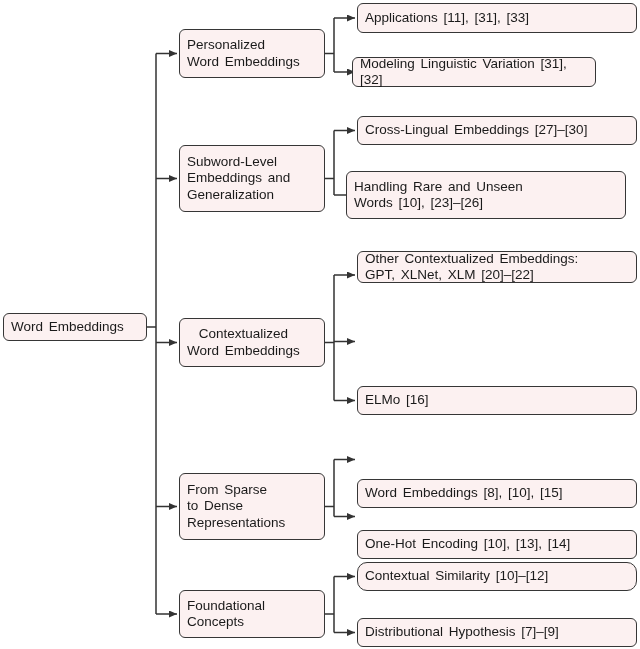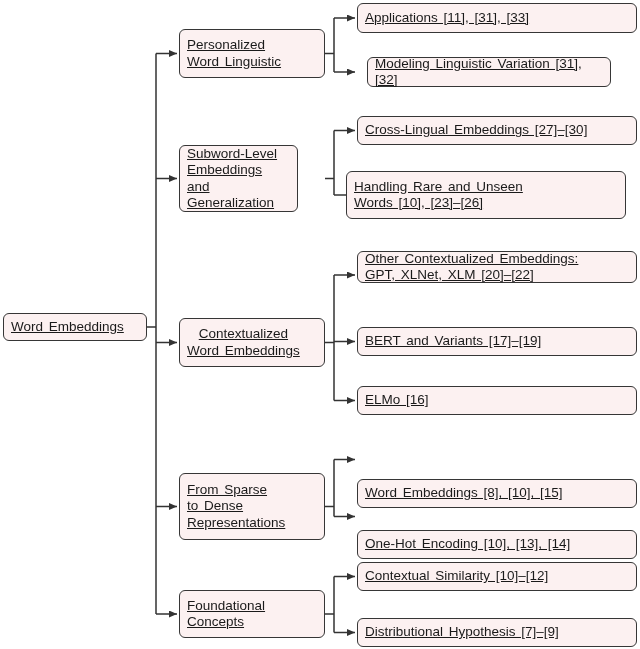--- a/index.html
+++ b/index.html
@@ -40,41 +40,40 @@
     border: 1.5px solid var(--box-border);
     border-radius: 6px;
     color: var(--text);
     font-size: 13.5px;
     line-height: 16.5px;
     word-spacing: 2px;
     white-space: pre-line;
     display: flex;
     align-items: center;
     padding: 2px 16px 2px 7px;
-    text-decoration: underline;
   }
   
   .n-root  { left: 3px;   top: 313px; width: 144px; height: 28px; }
   
   .n-b0 { left: 179px; top: 29px;  width: 146px; height: 49px; }
-  .n-b1 { left: 179px; top: 145px; width: 119px; height: 67px; }
+  .n-b1 { left: 179px; top: 145px; width: 146px; height: 67px; }
   .n-b2 { left: 179px; top: 318px; width: 146px; height: 49px; text-align: center; }
   .n-b3 { left: 179px; top: 473px; width: 146px; height: 67px; }
   .n-b4 { left: 179px; top: 590px; width: 146px; height: 48px; }
   
   .n-c00 { left: 357px; top: 3px;   width: 280px; height: 30px; }
-  .n-c01 { left: 367px; top: 57px;  width: 244px; height: 30px; }
+  .n-c01 { left: 352px; top: 57px;  width: 244px; height: 30px; }
   .n-c10 { left: 357px; top: 116px; width: 280px; height: 29px; }
   .n-c11 { left: 346px; top: 171px; width: 280px; height: 48px; }
   .n-c20 { left: 357px; top: 251px; width: 280px; height: 32px; }
   .n-c21 { left: 357px; top: 327px; width: 280px; height: 29px; }
   .n-c22 { left: 357px; top: 386px; width: 280px; height: 29px; }
   .n-c30 { left: 357px; top: 445px; width: 280px; height: 29px; margin-top: 34px; }
   .n-c31 { left: 357px; top: 530px; width: 280px; height: 29px; }
-  .n-c40 { left: 357px; top: 562px; width: 280px; height: 29px; }
+  .n-c40 { left: 357px; top: 562px; width: 280px; height: 29px; border-radius: 10px; }
   .n-c41 { left: 357px; top: 618px; width: 280px; height: 29px; }
 </style>
 </head>
 <body>
 
 <div class="canvas">
 
   <svg class="connectors" viewBox="0 0 640 649" xmlns="http://www.w3.org/2000/svg">
     <defs>
       <marker id="arrow" markerWidth="9" markerHeight="8" refX="8" refY="3.5" orient="auto" markerUnits="userSpaceOnUse">
@@ -119,39 +118,38 @@
     <g>
       <path class="edge" d="M325,614 H334 M334,576.5 V632.5"></path>
       <path class="edge" d="M334,576.5 H355" marker-end="url(#arrow)"></path>
       <path class="edge" d="M334,632.5 H355" marker-end="url(#arrow)"></path>
     </g>
   </svg>
 
   <div class="node n-root">Word Embeddings</div>
 
   <div class="node n-b0">Personalized
-Word Linguistic</div>
+Word Embeddings</div>
   <div class="node n-b1">Subword-Level
 Embeddings and
 Generalization</div>
   <div class="node n-b2">Contextualized
 Word Embeddings</div>
   <div class="node n-b4">Foundational
 Concepts</div>
   <div class="node n-b3">From Sparse
 to Dense
 Representations</div>
 
   <div class="node n-c00">Applications [11], [31], [33]</div>
   <div class="node n-c01">Modeling Linguistic Variation [31], [32]</div>
   <div class="node n-c10">Cross-Lingual Embeddings [27]–[30]</div>
   <div class="node n-c11">Handling Rare and Unseen
 Words [10], [23]–[26]</div>
   <div class="node n-c20">Other Contextualized Embeddings:
 GPT, XLNet, XLM [20]–[22]</div>
-  <div class="node n-c21">BERT and Variants [17]–[19]</div>
   <div class="node n-c22">ELMo [16]</div>
   <div class="node n-c30">Word Embeddings [8], [10], [15]</div>
   <div class="node n-c31">One-Hot Encoding [10], [13], [14]</div>
   <div class="node n-c40">Contextual Similarity [10]–[12]</div>
   <div class="node n-c41">Distributional Hypothesis [7]–[9]</div>
 
 </div>
 
 </body></html>

